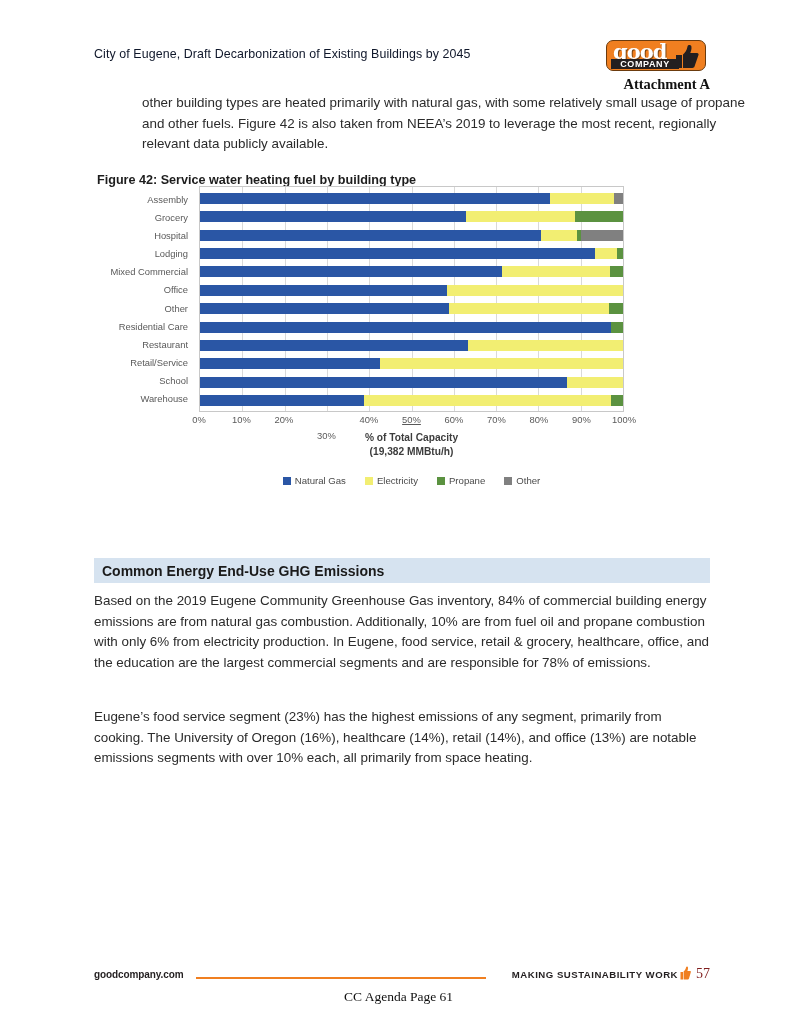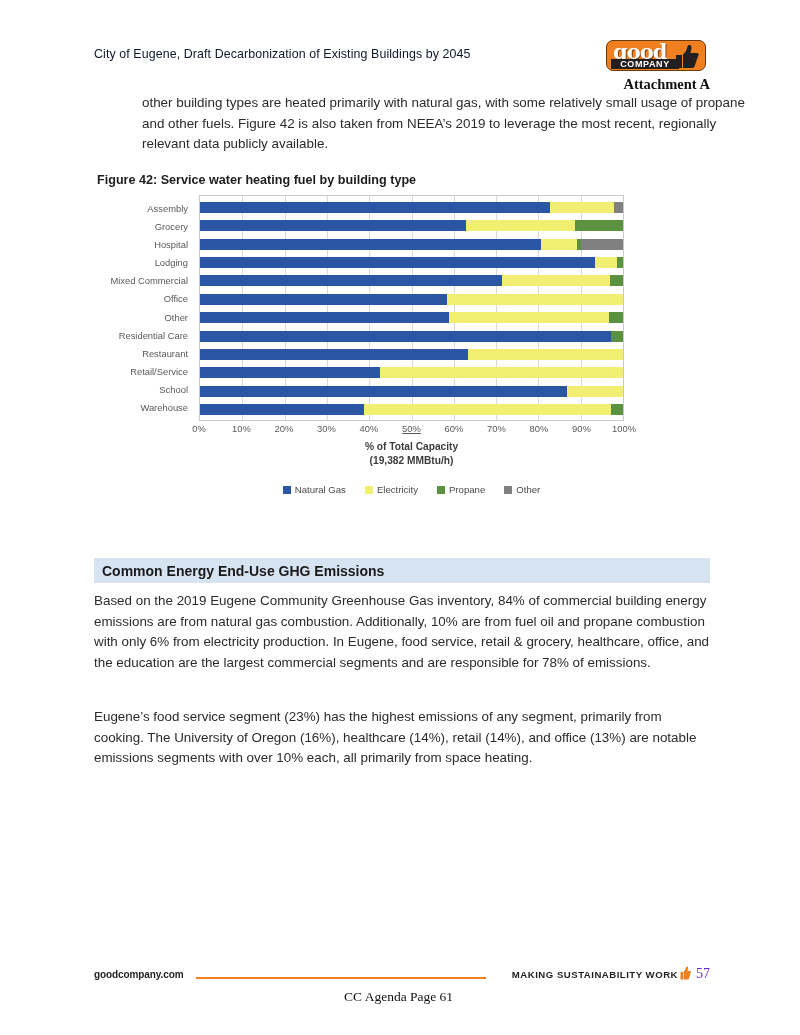--- a/index.html
+++ b/index.html
@@ -117,21 +117,21 @@
     position: absolute;
     left: 3px;
     top: 5px;
     font-size: 12.6px;
     font-weight: bold;
     color: #1d1d1d;
   }
   #chart-area {
     position: absolute;
     left: 0px;
-    top: 24px;
+    top: 15px;
     width: 616px;
     height: 318px;
   }
   
   #y-axis-labels {
     position: absolute;
     left: 0px;
     top: 7px;
     width: 100px;
     height: 218px;
@@ -295,21 +295,21 @@
     top: 1px;
     width: 11px;
     height: 14px;
   }
   #footer-page-number {
     position: absolute;
     right: 0px;
     top: 1px;
     font-family: "Liberation Serif", serif;
     font-size: 14px;
-    color: #6d28d9;
+    color: #7f1d1d;
   }
   #footer-agenda {
     position: absolute;
     left: 250px;
     top: 24px;
     font-family: "Liberation Serif", serif;
     font-size: 13.5px;
     color: #111;
     white-space: nowrap;
   }
@@ -431,21 +431,21 @@
             <div class="seg seg-elec" style="width: 58.4%; background: rgb(242, 238, 114);"></div>
             <div class="seg seg-prop" style="width: 2.8%; background: rgb(91, 146, 64);"></div>
           </div>
         </div>
     </div>
 
     <div id="x-axis-labels">
         <div class="x-tick" style="left: 0%;">0%</div>
         <div class="x-tick" style="left: 10%;">10%</div>
         <div class="x-tick" style="left: 20%;">20%</div>
-        <div class="x-tick" style="left: 30%;">30%</div>
+        <div class="x-tick" style="left: 30%; margin-top: 16px;">30%</div>
         <div class="x-tick" style="left: 40%;">40%</div>
         <div class="x-tick" style="left: 50%; text-decoration: underline;">50%</div>
         <div class="x-tick" style="left: 60%;">60%</div>
         <div class="x-tick" style="left: 70%;">70%</div>
         <div class="x-tick" style="left: 80%;">80%</div>
         <div class="x-tick" style="left: 90%;">90%</div>
         <div class="x-tick" style="left: 100%;">100%</div>
       </div>
 
     <div id="x-axis-title">

